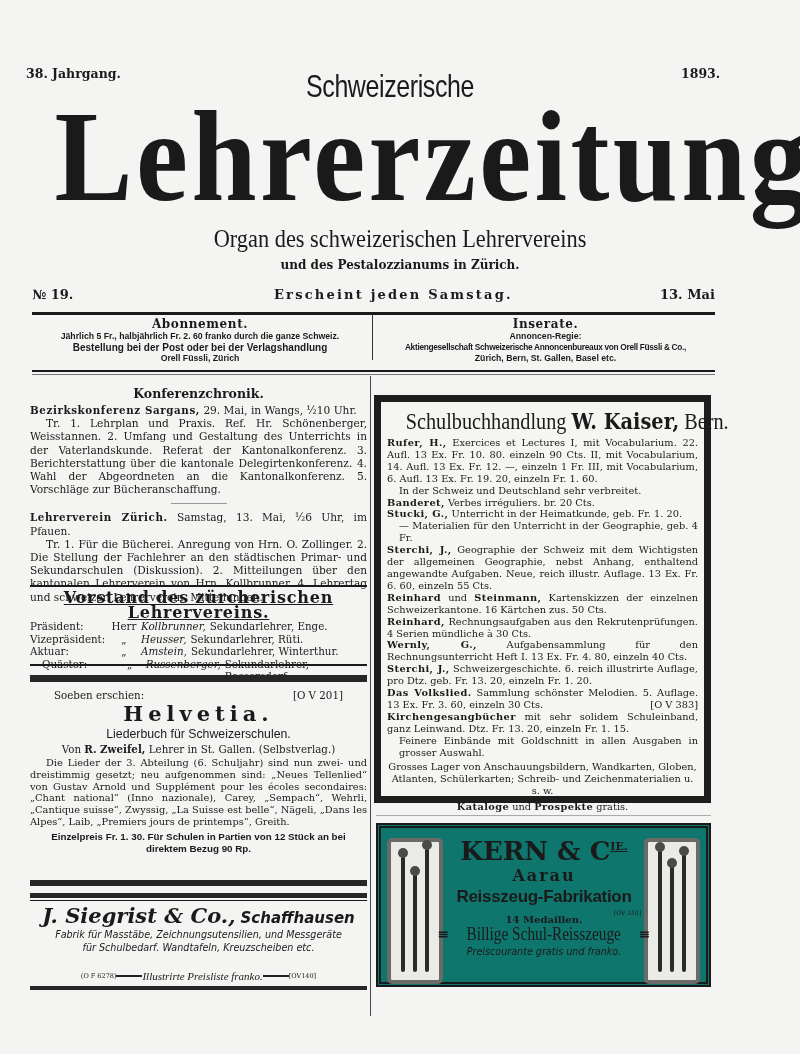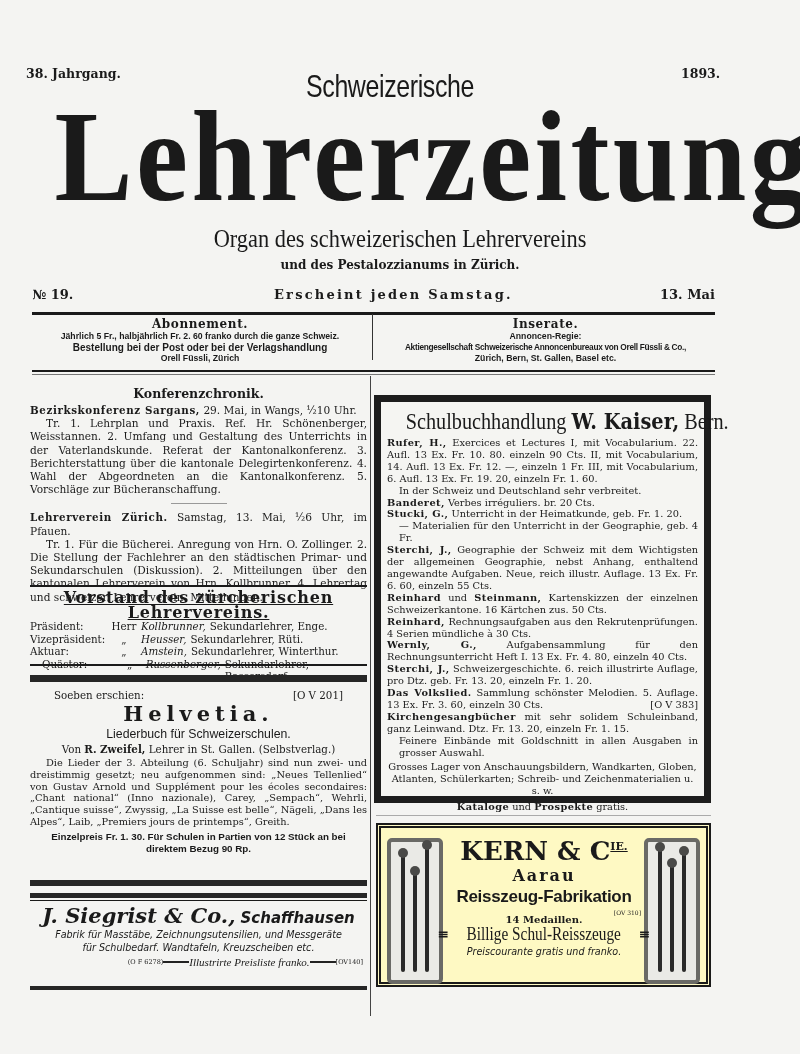--- a/index.html
+++ b/index.html
@@ -19,21 +19,21 @@
   .centered { text-align: center; }
   .col-text { font-size: 10.6px; line-height: 13.2px; text-align: justify; font-family: "DejaVu Serif", serif; }
   .head-bold { font-family: "DejaVu Serif", serif; font-weight: bold; letter-spacing: 0.6px; }
   .indent { text-indent: 16px; }
   .kaiser-box { left: 374px; top: 395px; width: 337px; height: 408px; border: 7px solid #1d1d1d; background: #f5f5f2; padding: 6px 6px; }
   .kaiser-title { text-align: center; font-family: "Liberation Serif", serif; font-size: 23px; transform: scaleX(0.88); transform-origin: 50% 0; margin-bottom: 2px; white-space: nowrap; }
   .kaiser-title b { font-family: "DejaVu Serif", serif; font-size: 22px; }
   .entry { font-size: 9.8px; line-height: 11.9px; text-align: justify; font-family: "DejaVu Serif", serif; }
   .entry .sub { padding-left: 12px; }
   .entry b.spaced { letter-spacing: 0.4px; }
-  .kern-box { left: 376px; top: 823px; width: 335px; height: 164px; border: 3px double #1a1a1a; border-width: 5px; background: #fef9c3; }
+  .kern-box { left: 376px; top: 823px; width: 335px; height: 164px; border: 3px double #1a1a1a; border-width: 5px; background: #0f766e; }
   .kern-img { position: absolute; top: 10px; width: 56px; height: 146px; border: 4px solid #6a6a66; border-radius: 5px; background: #eaeae6; }
   .tool { position: absolute; bottom: 8px; width: 4px; background: #2a2a2a; border-radius: 2px; }
   .tool::before { content: ""; position: absolute; top: -6px; left: -3px; width: 10px; height: 10px; border-radius: 50%; background: #4a4a48; }
 </style>
 </head>
 <body>
 
 <div class="abs mast-small" style="left:26px;">38. Jahrgang.</div>
 <div class="abs mast-small" style="left:681px;">1893.</div>
 <div class="abs mast-sub1">Schweizerische</div>
@@ -128,21 +128,21 @@
 
 <div class="abs" style="left:30px; top:893px; width:337px; height:5px; background:#262626;"></div>
 <div class="abs rule-thin" style="left:30px; top:900px; width:337px;"></div>
 <div class="abs" style="left:30px; top:903px; width:337px;">
   <div class="centered" style="white-space:nowrap;">
     <span style="font-family:'DejaVu Serif',serif; font-style:italic; font-weight:bold; font-size:21px;">J. Siegrist &amp; Co.,</span>
     <span style="font-family:'DejaVu Sans',sans-serif; font-style:italic; font-weight:bold; font-size:15px;">Schaffhausen</span>
   </div>
   <div class="centered" style="font-family:'DejaVu Sans',sans-serif; font-style:italic; font-size:9.6px; line-height:13px; white-space:nowrap;">Fabrik für Masstäbe, Zeichnungsutensilien, und Messgeräte</div>
   <div class="centered" style="font-family:'DejaVu Sans',sans-serif; font-style:italic; font-size:9.6px; line-height:13px;">für Schulbedarf. Wandtafeln, Kreuzscheiben etc.</div>
-  <div style="display:flex; align-items:center; justify-content:flex-end; padding:0 4px; margin-top:2px;">
+  <div style="display:flex; align-items:center; justify-content:center; padding:0 4px; margin-top:16px;">
     <span style="font-size:6.5px;">(O F 6278)</span>
     <span style="width:26px; height:2px; background:#222;"></span>
     <span style="font-family:'Liberation Serif',serif; font-style:italic; font-size:11px;">Illustrirte Preisliste franko.</span>
     <span style="width:26px; height:2px; background:#222;"></span>
     <span style="font-size:6.5px;">[OV140]</span>
   </div>
 </div>
 <div class="abs" style="left:30px; top:986px; width:337px; height:4px; background:#262626;"></div>
 
 <div class="abs kaiser-box">

